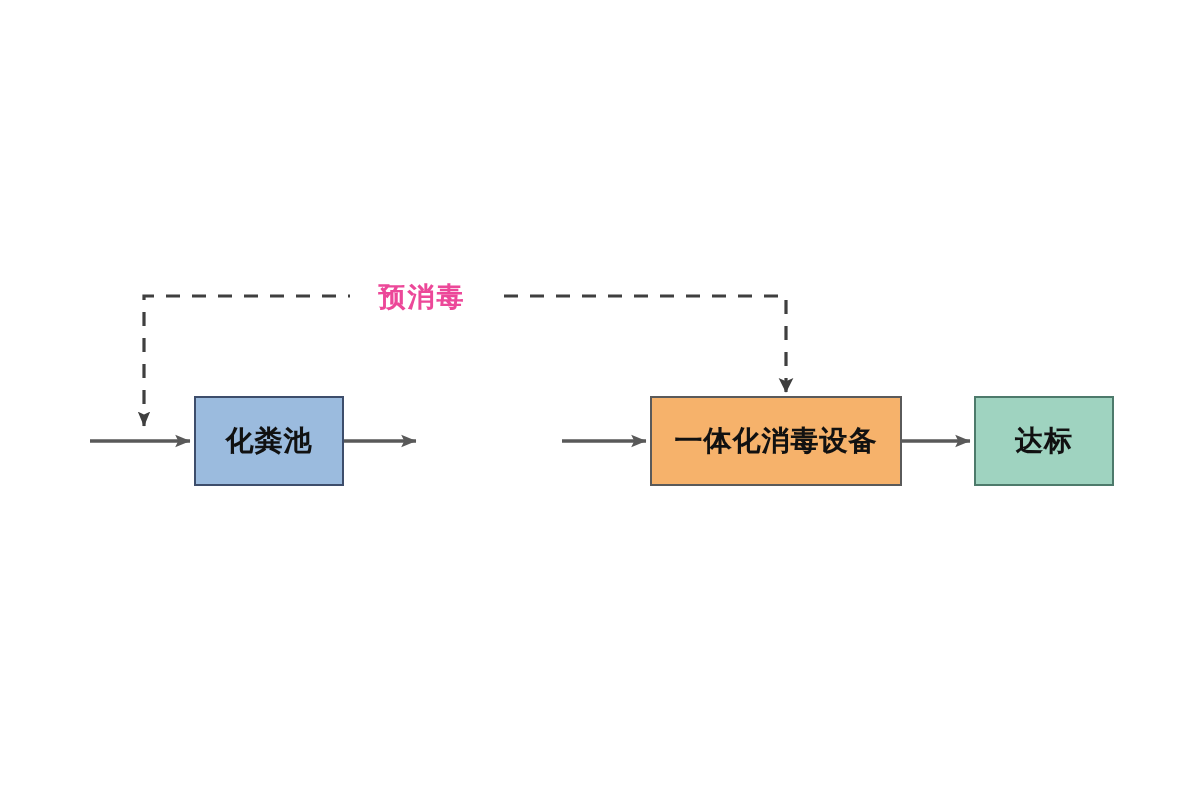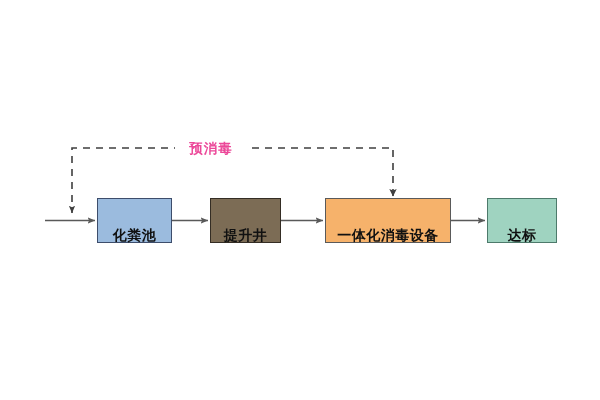--- a/index.html
+++ b/index.html
@@ -24,21 +24,21 @@
     position: absolute;
     left: 0;
     top: 0;
     width: 600px;
     height: 400px;
   }
   .node {
     position: absolute;
     box-sizing: border-box;
     display: flex;
-    align-items: flex-end;
+    align-items: center;
     justify-content: center;
     font-weight: bold;
     color: #111111;
     letter-spacing: 0.5px;
     white-space: nowrap;
     z-index: 3;
   }
   .node-label {
     display: block;
     line-height: 1;
@@ -110,23 +110,20 @@
 
     <path d="M393,196 L393,148 L72,148 L72,213" fill="none" stroke="#3f3f3f" stroke-width="1.6" stroke-dasharray="7,6" marker-end="url(#arrowDash)"></path>
 
     <path d="M389.3,189 L393,196.4 L396.7,189 L393,190.6 Z" fill="#3f3f3f"></path>
   </svg>
 
   <div class="node" id="node-septic">
     <span class="node-label">化粪池</span>
   </div>
 
-  <div class="node" id="node-liftwell">
-    <span class="node-label">提升井</span>
-  </div>
 
   <div class="node" id="node-standard">
     <span class="node-label">达标</span>
   </div>
 
   <div class="node" id="node-disinfect">
     <span class="node-label">一体化消毒设备</span>
   </div>
 
   <div id="recycle-label">预消毒</div>

